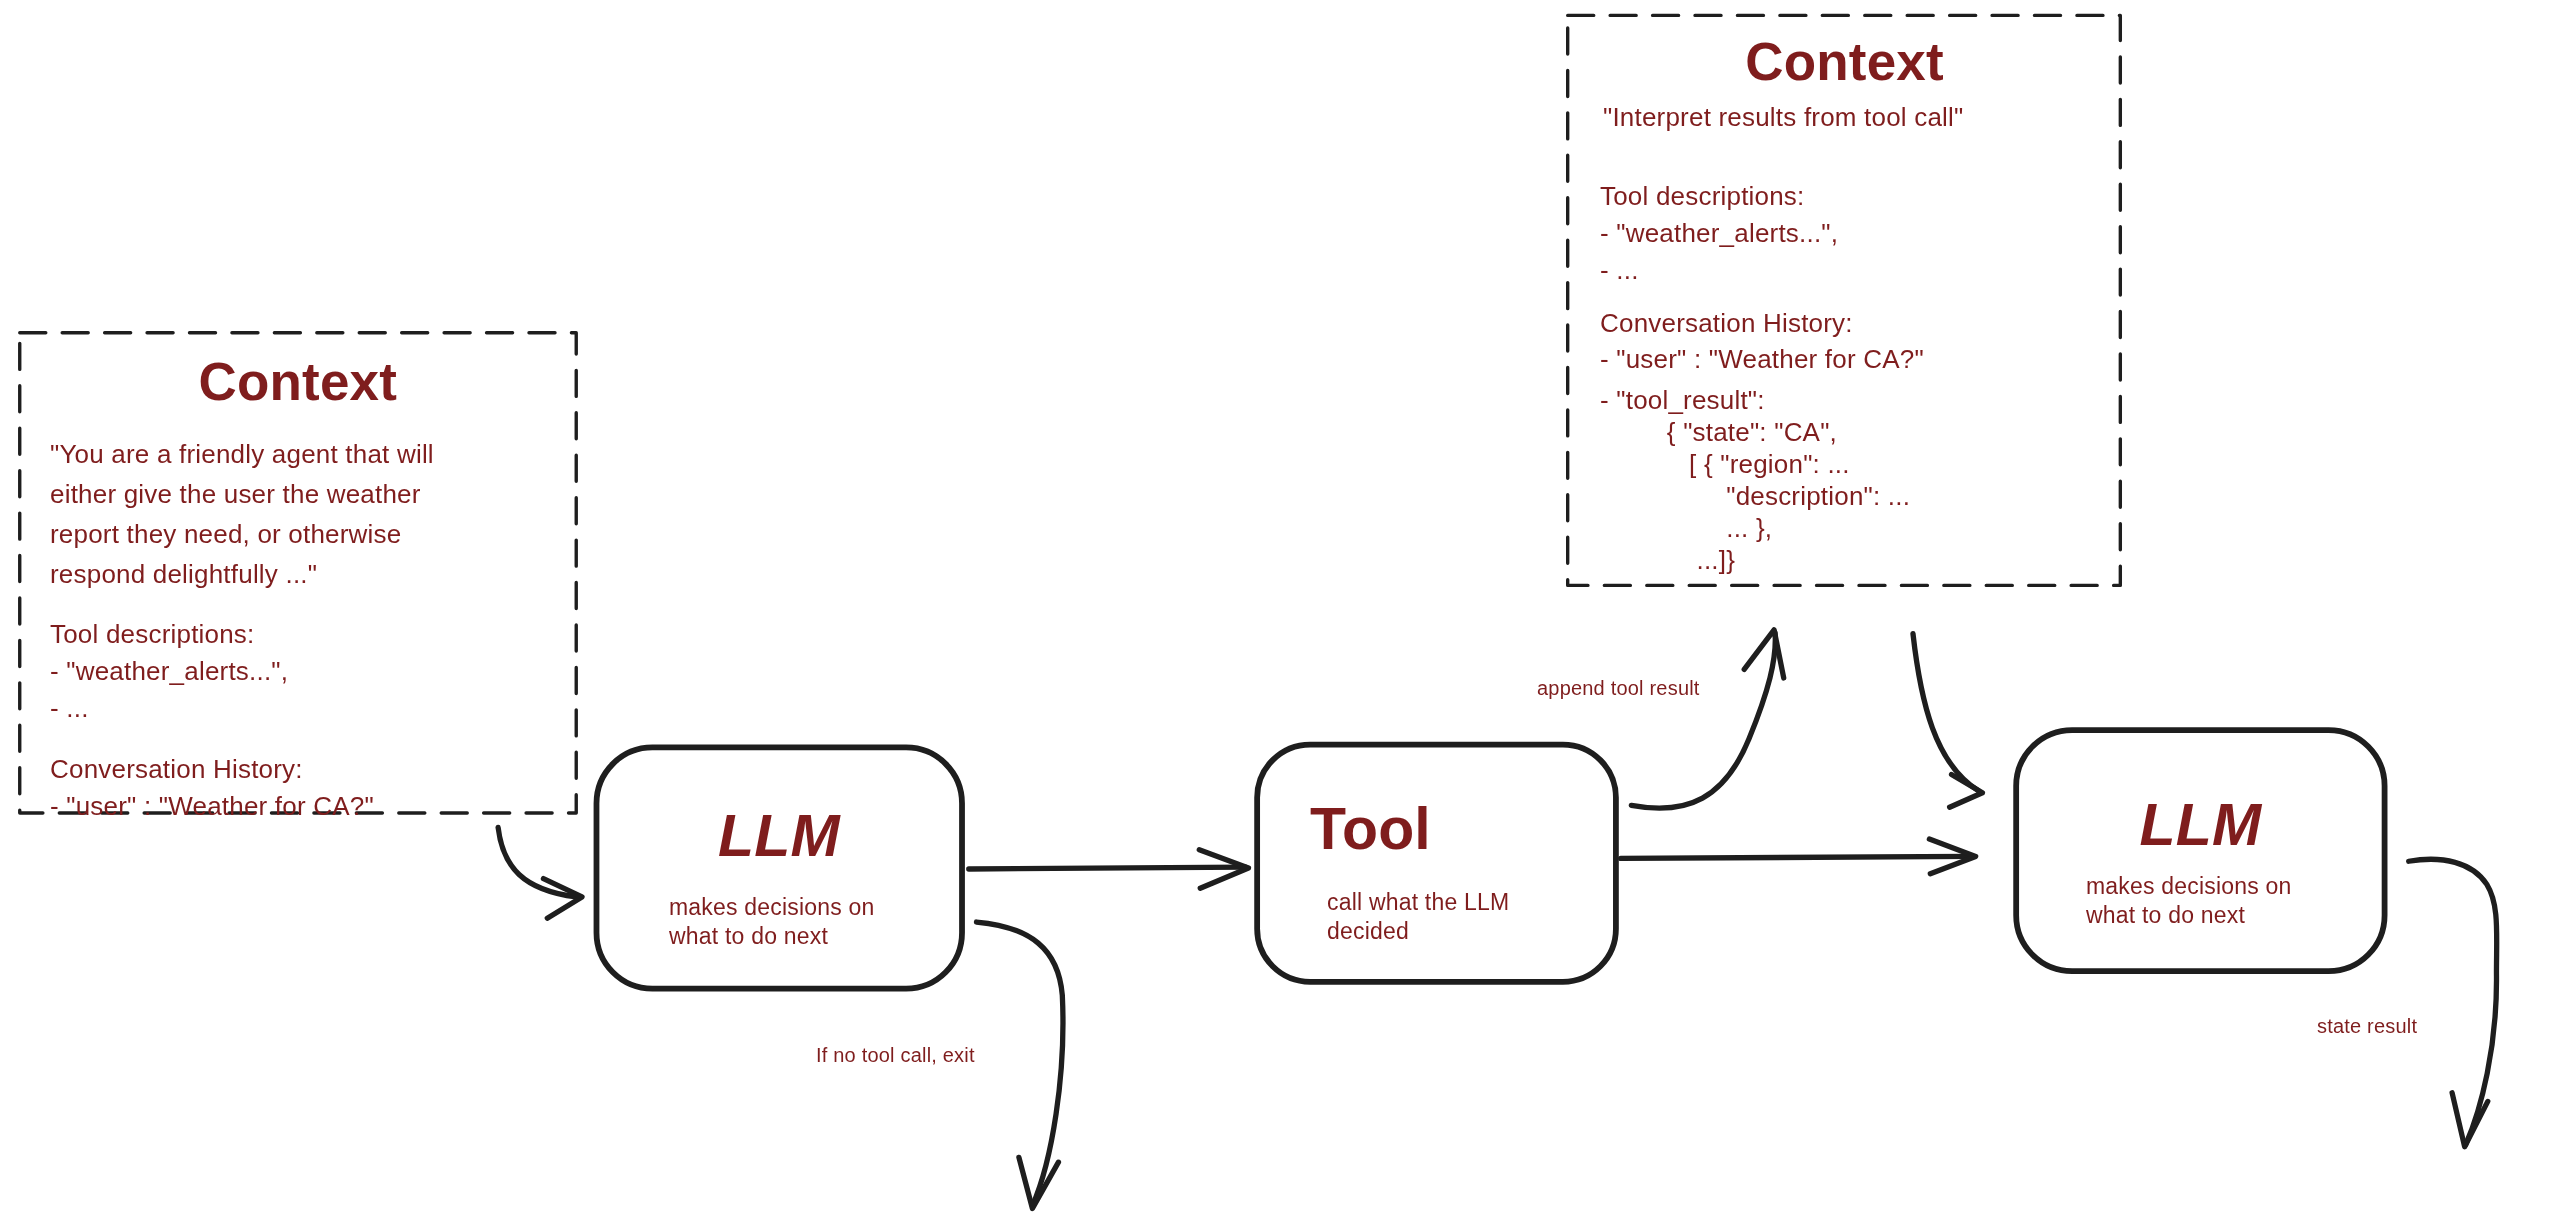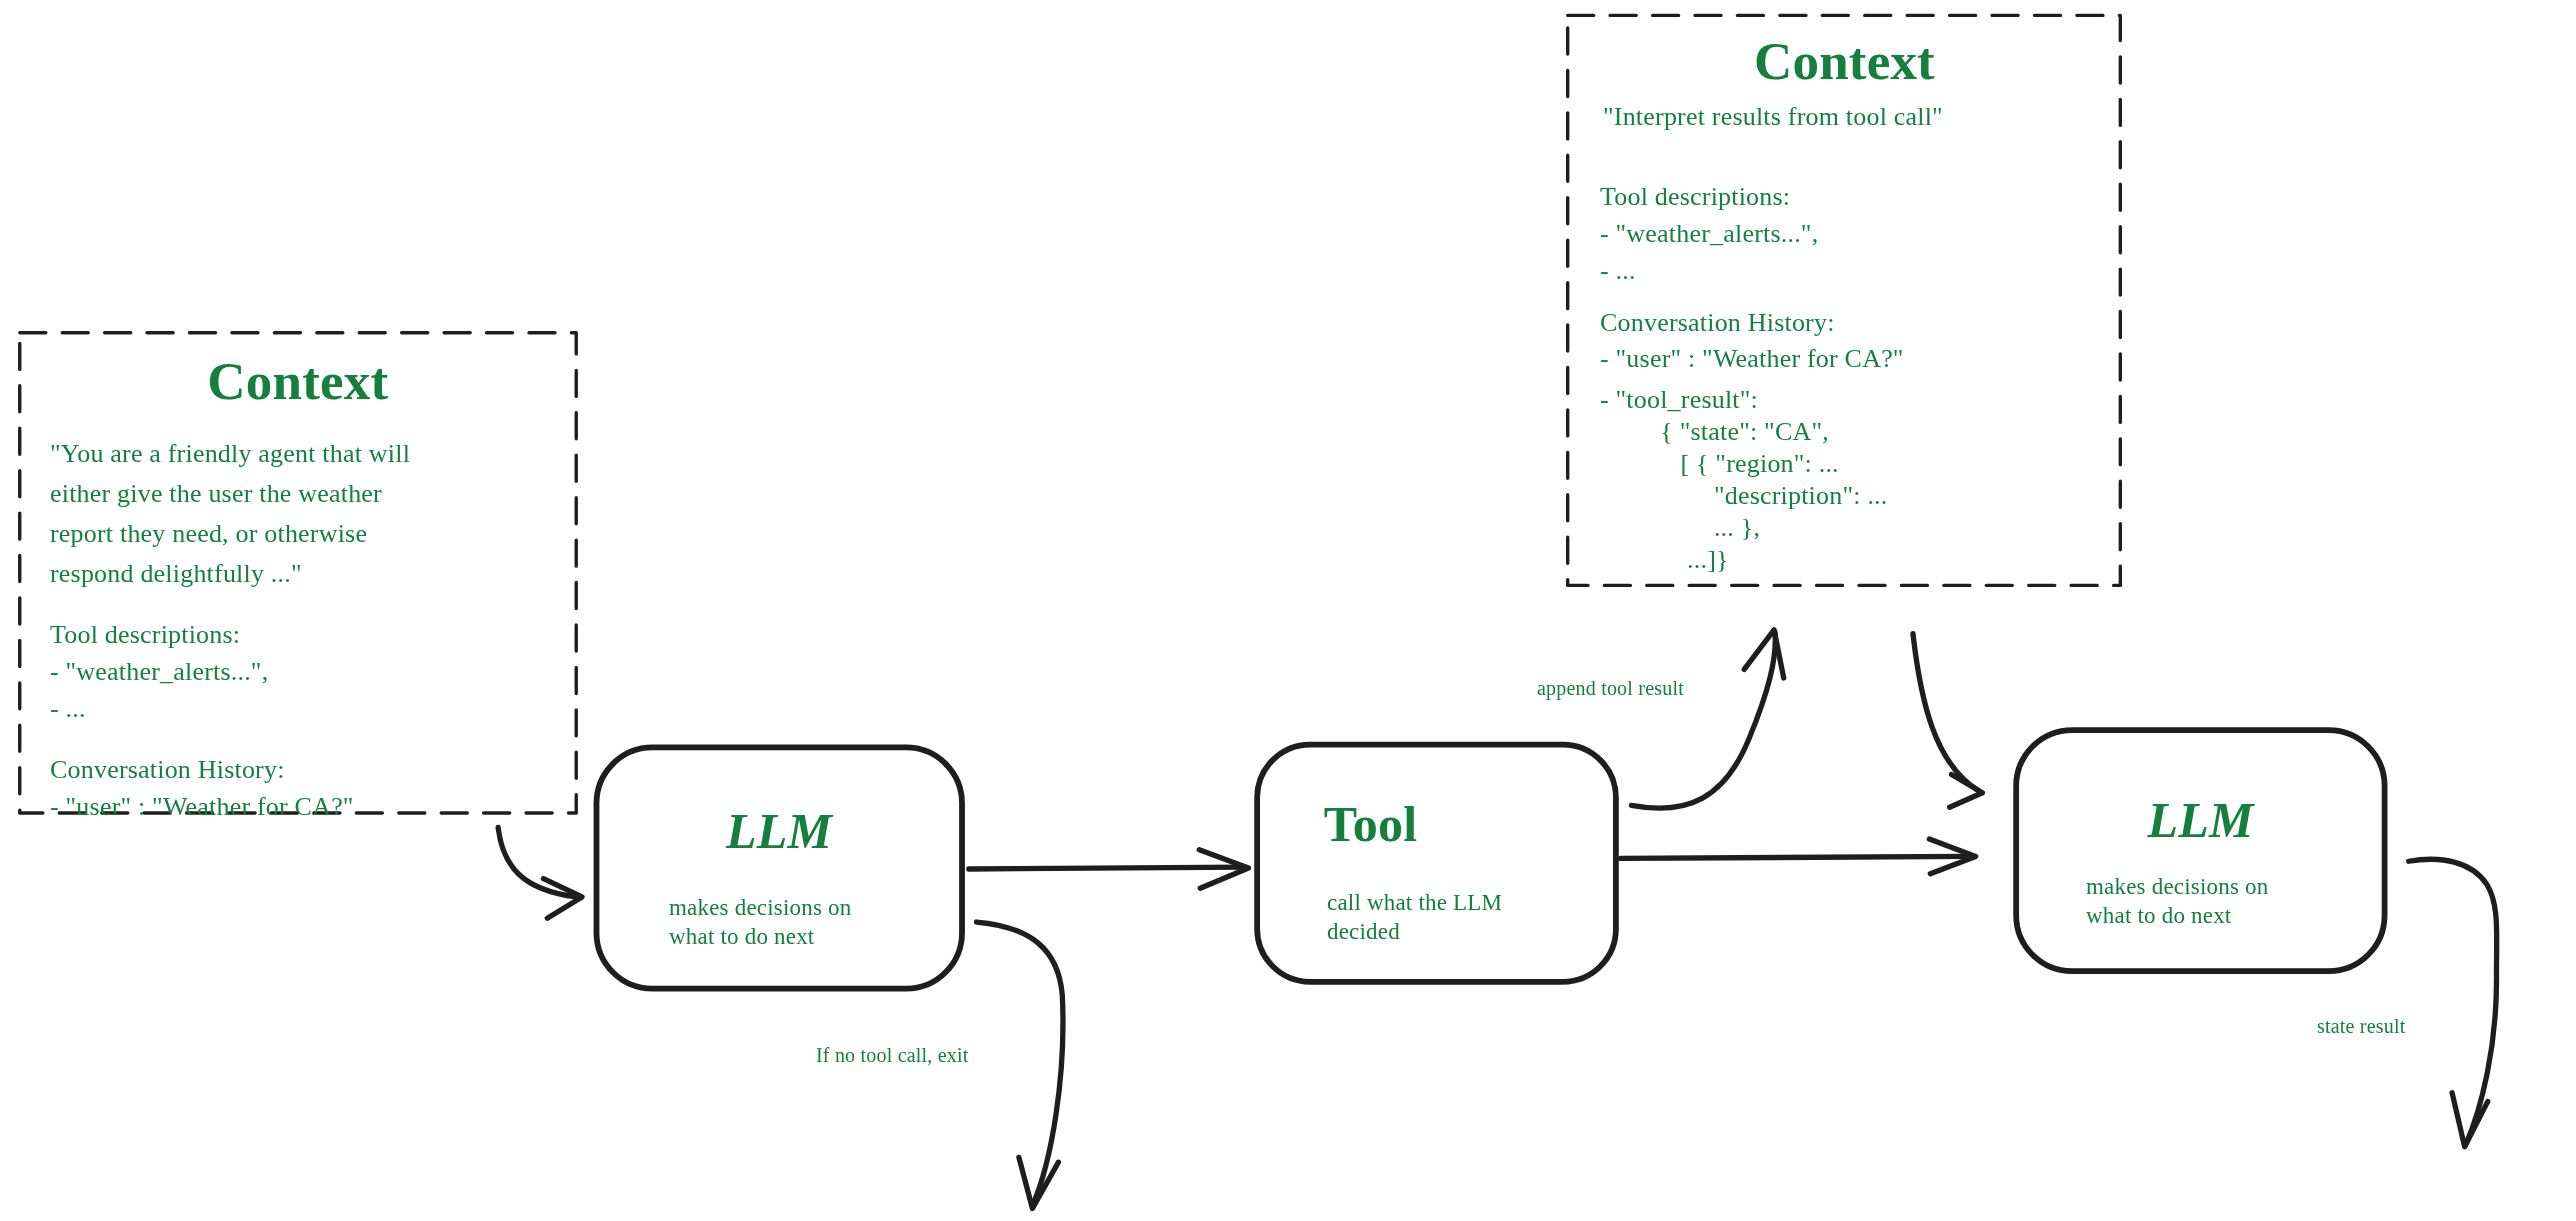--- a/index.html
+++ b/index.html
@@ -9,26 +9,26 @@
     height: 1221px;
     background: #ffffff;
     overflow: hidden;
     font-family: "DejaVu Sans", sans-serif;
     color: #1e1e1e;
   }
   .strokes { position: absolute; left: 0; top: 0; }
   .t {
     position: absolute;
     white-space: pre-wrap;
-    color: #15803d;
-    font-family: Liberation Serif, serif;
+    color: #7f1d1d;
+    font-family: Liberation Sans, sans-serif;
     letter-spacing: 0.2px;
   }
   .ctx-title   { font-size: 53px; font-weight: bold; text-align: center; }
-  .node-title  { font-size: 50px; font-weight: bold; text-align: center; }
+  .node-title  { font-size: 59px; font-weight: bold; text-align: center; }
   .italic      { font-style: italic; }
   .body        { font-size: 26px; }
   .lh41        { line-height: 40px; }
   .lh38        { line-height: 37px; }
   .lh37        { line-height: 36px; }
   .lh33        { line-height: 32px; }
   .node-sub    { font-size: 23px; line-height: 29px; }
   .arrow-label { font-size: 20px; }
 </style>
 </head>

